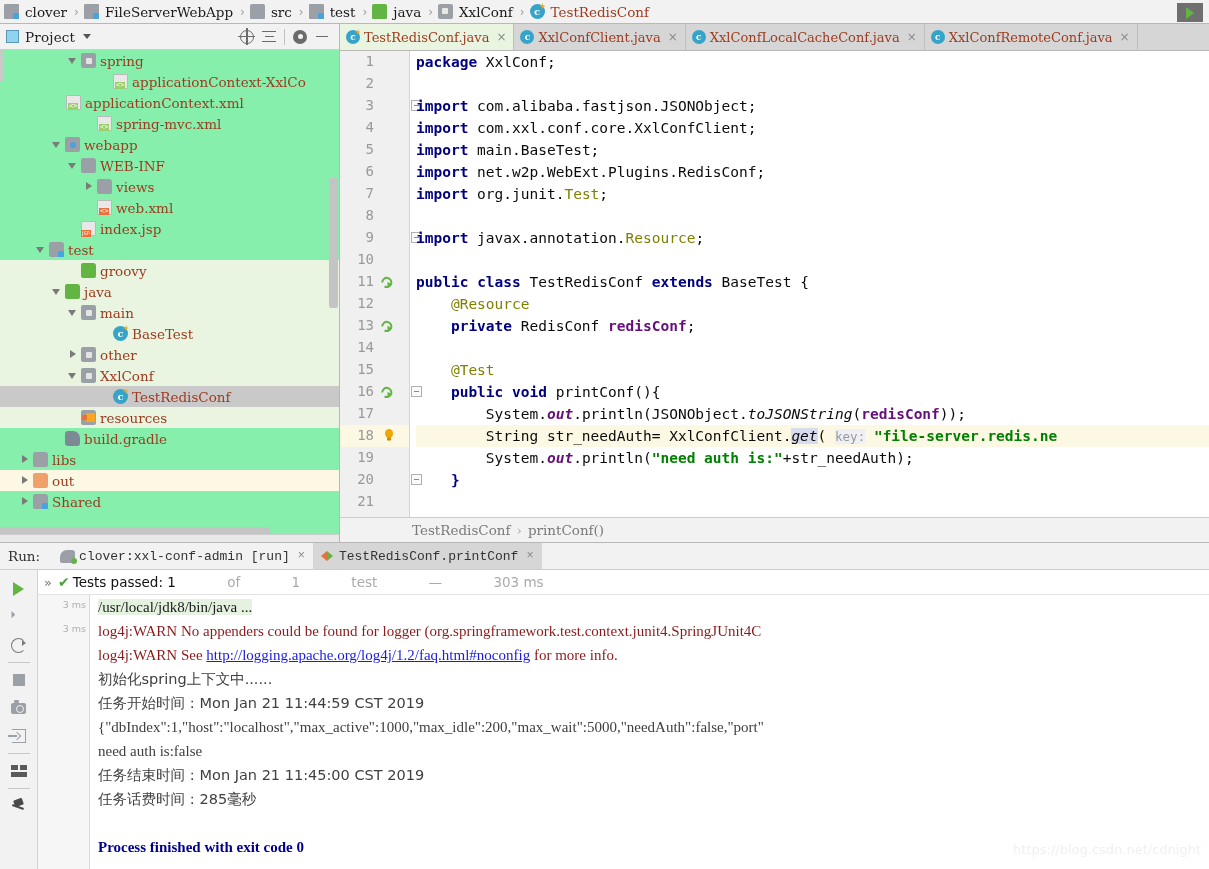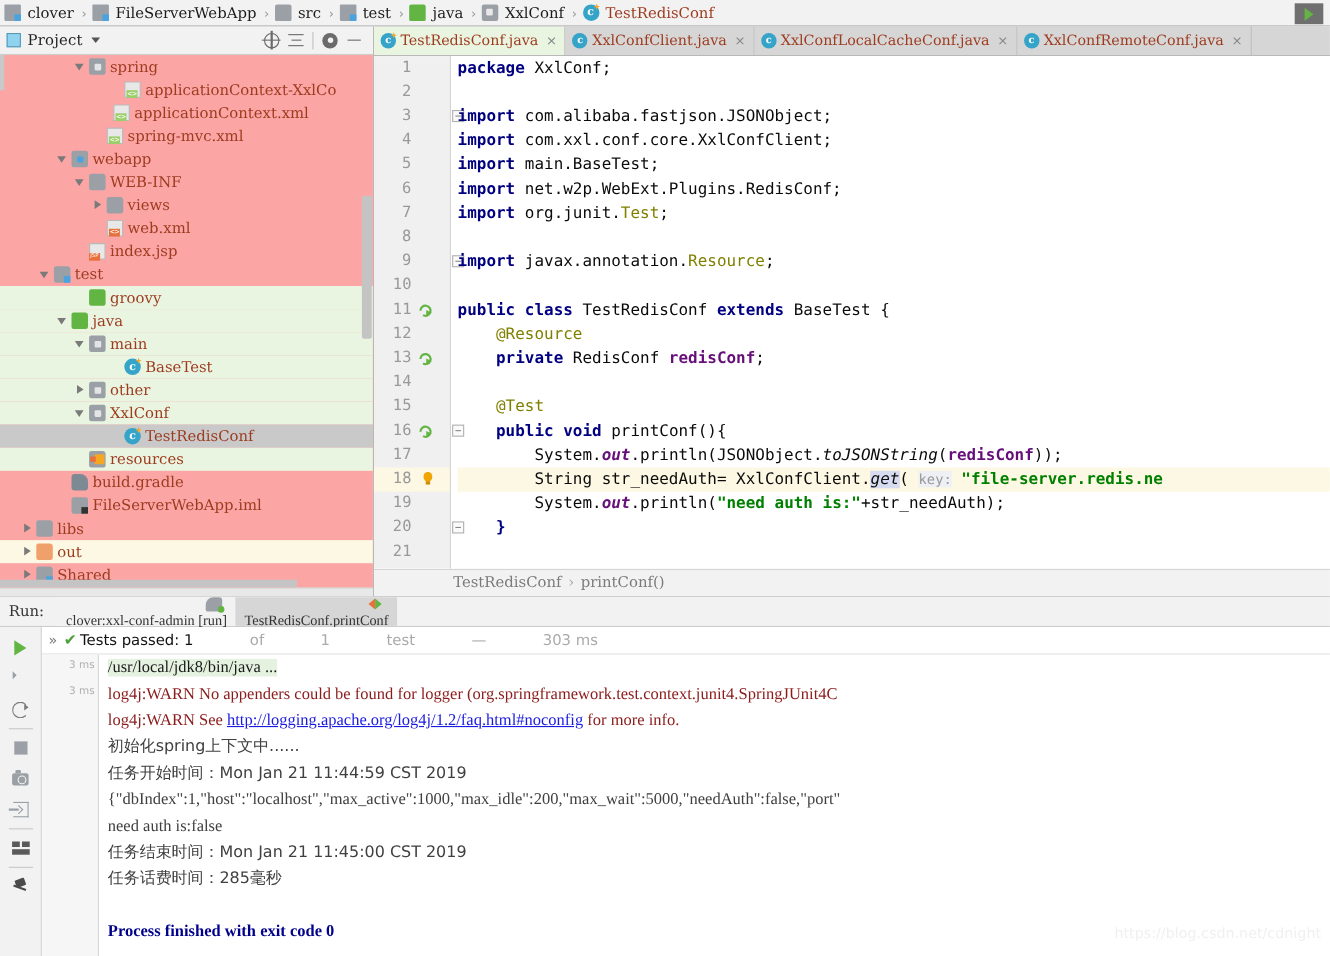--- a/index.html
+++ b/index.html
@@ -81,21 +81,21 @@
   .ic-target:after{content:'';position:absolute;top:-3px;left:5px;height:17px;width:1.5px;background:#6b6b6b;}
   .ic-collapse { width:14px; height:14px; position:relative; }
   .ic-collapse span{position:absolute;left:0;width:14px;height:1.6px;background:#6b6b6b;}
   .ic-collapse span:nth-child(1){top:1px;}
   .ic-collapse span:nth-child(2){top:6px;width:9px;left:2.5px;}
   .ic-collapse span:nth-child(3){top:11px;}
   .ic-gear { width:14px;height:14px;border-radius:50%;background:#6b6b6b; position:relative;}
   .ic-gear:after{content:'';position:absolute;left:4.5px;top:4.5px;width:5px;height:5px;border-radius:50%;background:#f2f2f2;}
   .ic-minus { width:12px;height:1.8px;background:#6b6b6b; }
 
-  #tree-wrap { flex:1; position: relative; overflow: hidden; background:#fca5a5; }
+  #tree-wrap { flex:1; position: relative; overflow: hidden; background:#86efac; }
   .trow {
     height: 21px; display: flex; align-items: center; white-space: nowrap;
     font-family: "DejaVu Serif", serif; font-size: 13.5px; color: #9d3b1f;
     position: relative;
   }
   .trow.green { background: #eaf5e1; }
   .trow.sel   { background: #c9c9c9; }
   .trow.yellow{ background: #fdf8e3; }
   .arrow { width: 13px; height: 13px; margin-right: 2px; flex:0 0 auto; position: relative; }
   .arrow.down:after { content:''; position:absolute; left:2px; top:4px; width:0;height:0;
@@ -186,22 +186,22 @@
   #breadcrumb-editor .bsep { padding:0 6px; color:#aaa; }
 
   
   #run-panel { height: 373px; display:flex; flex-direction:column; border-top:1px solid #b8b8b8; }
   #run-tabs {
     height:27px; background:#f2f2f2; display:flex; align-items:stretch;
     border-bottom:1px solid #cdcdcd;
   }
   #run-label { display:flex; align-items:center; padding:0 12px 0 8px;
      font-family:"DejaVu Serif", serif; font-size:13.5px; color:#333; }
-  .rtab { display:flex; align-items:flex-end; padding:0 8px;
-     font-family:Liberation Serif, serif; font-size:13px; color:#333; background:#f2f2f2;flex-direction:column; }
+  .rtab { display:flex; align-items:center; padding:0 8px;
+     font-family:Liberation Mono, monospace; font-size:13px; color:#333; background:#f2f2f2; }
   .rtab.active { background:#d6d6d6; }
   .rtab .rclose { margin-left:8px; color:#8a8a8a; font-size:12px; }
   .elephant { width:15px;height:13px;margin-right:4px;position:relative;background:#9aa0a6;
      border-radius:7px 3px 2px 2px; flex:0 0 auto;}
   .elephant:after{content:'';position:absolute;right:-2px;bottom:-1px;width:6px;height:6px;background:#62b543;border-radius:50%;}
   .rdiamond { width:13px;height:13px;margin-right:5px;flex:0 0 auto;position:relative;}
   .rdiamond:before{content:'';position:absolute;left:0;top:1px;width:0;height:0;
      border-top:5.5px solid transparent;border-bottom:5.5px solid transparent;border-right:6px solid #e8703a;}
   .rdiamond:after{content:'';position:absolute;left:6px;top:1px;width:0;height:0;
      border-top:5.5px solid transparent;border-bottom:5.5px solid transparent;border-left:6px solid #62b543;}
@@ -335,21 +335,21 @@
           <div class="trow" style="padding-left: 66px;">
             <span class="arrow down"></span>
             <span class="tico f-gray"></span>
             <span class="tlabel">spring</span>
           </div>
           <div class="trow" style="padding-left: 98px;">
             <span class="arrow "></span>
             <span class="tico f-xml"></span>
             <span class="tlabel">applicationContext-XxlCo</span>
           </div>
-          <div class="trow" style="padding-left: 88px;">
+          <div class="trow" style="padding-left: 51px;">
             <span class="arrow "></span>
             <span class="tico f-xml"></span>
             <span class="tlabel">applicationContext.xml</span>
           </div>
           <div class="trow" style="padding-left: 82px;">
             <span class="arrow "></span>
             <span class="tico f-xml"></span>
             <span class="tlabel">spring-mvc.xml</span>
           </div>
           <div class="trow" style="padding-left: 50px;">
@@ -419,25 +419,20 @@
           </div>
           <div class="trow green" style="padding-left: 66px;">
             <span class="arrow "></span>
             <span class="tico f-res"></span>
             <span class="tlabel">resources</span>
           </div>
           <div class="trow" style="padding-left: 50px;">
             <span class="arrow "></span>
             <span class="tico f-gradle"></span>
             <span class="tlabel">build.gradle</span>
-          </div>
-          <div class="trow" style="padding-left: 50px;">
-            <span class="arrow "></span>
-            <span class="tico f-iml"></span>
-            <span class="tlabel">FileServerWebApp.iml</span>
           </div>
           <div class="trow" style="padding-left: 18px;">
             <span class="arrow right"></span>
             <span class="tico f-plain-gray"></span>
             <span class="tlabel">libs</span>
           </div>
           <div class="trow yellow" style="padding-left: 18px;">
             <span class="arrow right"></span>
             <span class="tico f-orange"></span>
             <span class="tlabel">out</span>

